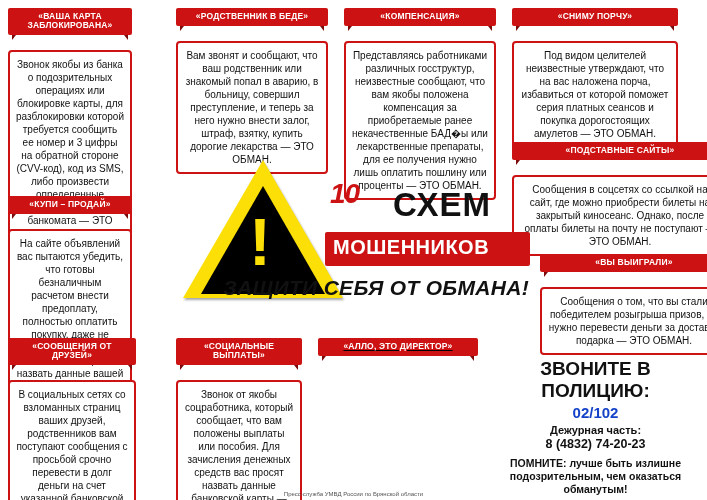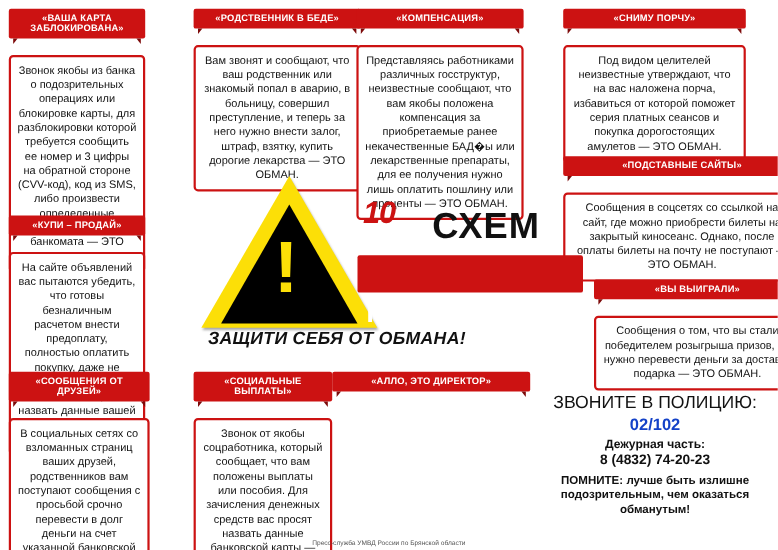--- a/index.html
+++ b/index.html
@@ -73,34 +73,34 @@
   #word-schem{
     position:absolute;left:218px;top:26px;
     color:#111;font-size:33px;font-weight:bold;letter-spacing:1px;
   }
   #band-mosh{
     position:absolute;left:150px;top:72px;width:205px;height:34px;
     background:#cc1212;border-radius:2px;
   }
   #word-mosh{
     position:absolute;left:158px;top:76px;
-    color:#ffffff;font-size:27px;font-weight:bold;letter-spacing:.5px;margin-top:33px;
+    color:#ffffff;font-size:20px;font-weight:bold;letter-spacing:.5px;
   }
   #slogan{
-    position:absolute;left:14px;top:140px;width:340px;
-    text-align:left;color:#111;font-size:16px;font-weight:bold;
+    position:absolute;left:14px;top:116px;width:340px;
+    text-align:right;color:#111;font-size:21px;font-weight:bold;
     font-style:italic;letter-spacing:.3px;
   }
 
   
   #police{
     position:absolute;left:493px;top:358px;width:205px;
     text-align:center;color:#111;
   }
-  #police .l1{font-size:16px;font-weight:normal;}
+  #police .l1{font-size:19px;font-weight:bold;}
   #police .l2{font-size:15px;font-weight:bold;color:#1442c8;margin-top:2px;}
   #police .l3{font-size:11px;font-weight:bold;margin-top:3px;}
   #police .l4{font-size:12.5px;font-weight:bold;margin-top:1px;}
   #police .l5{font-size:10.5px;font-weight:bold;margin-top:6px;line-height:1.25;}
   #footer{
     position:absolute;left:0;bottom:3px;width:707px;text-align:center;
     font-size:6px;color:#555;
   }
 </style>
 </head>
@@ -124,26 +124,26 @@
 <div class="card" style="left:176px;top:8px;width:152px;">
   <div class="ribbon">«РОДСТВЕННИК В БЕДЕ»</div>
   <div class="body-txt">Вам звонят и сообщают, что ваш родственник или знакомый попал в аварию, в больницу, совершил преступление, и теперь за него нужно внести залог, штраф, взятку, купить дорогие лекарства — ЭТО ОБМАН.</div>
 </div>
 
 <div class="card" style="left:176px;top:338px;width:126px;">
   <div class="ribbon">«СОЦИАЛЬНЫЕ ВЫПЛАТЫ»</div>
   <div class="body-txt">Звонок от якобы соцработника, который сообщает, что вам положены выплаты или пособия. Для зачисления денежных средств вас просят назвать данные банковской карты — ЭТО ОБМАН.</div>
 </div>
 
-<div class="card" style="left:324px;top:8px;width:152px;">
+<div class="card" style="left:344px;top:8px;width:152px;">
   <div class="ribbon">«КОМПЕНСАЦИЯ»</div>
   <div class="body-txt">Представляясь работниками различных госструктур, неизвестные сообщают, что вам якобы положена компенсация за приобретаемые ранее некачественные БАД�ы или лекарственные препараты, для ее получения нужно лишь оплатить пошлину или проценты — ЭТО ОБМАН.</div>
 </div>
 
-<div class="card" style="left:302px;top:338px;width:180px;">
+<div class="card" style="left:318px;top:338px;width:160px;text-decoration:underline;">
   <div class="ribbon">«АЛЛО, ЭТО ДИРЕКТОР»</div>
 </div>
 
 <div class="card" style="left:512px;top:8px;width:166px;">
   <div class="ribbon">«СНИМУ ПОРЧУ»</div>
   <div class="body-txt">Под видом целителей неизвестные утверждают, что на вас наложена порча, избавиться от которой поможет серия платных сеансов и покупка дорогостоящих амулетов — ЭТО ОБМАН.</div>
 </div>
 
 <div class="card" style="left:512px;top:142px;width:216px;">
   <div class="ribbon">«ПОДСТАВНЫЕ САЙТЫ»</div>

